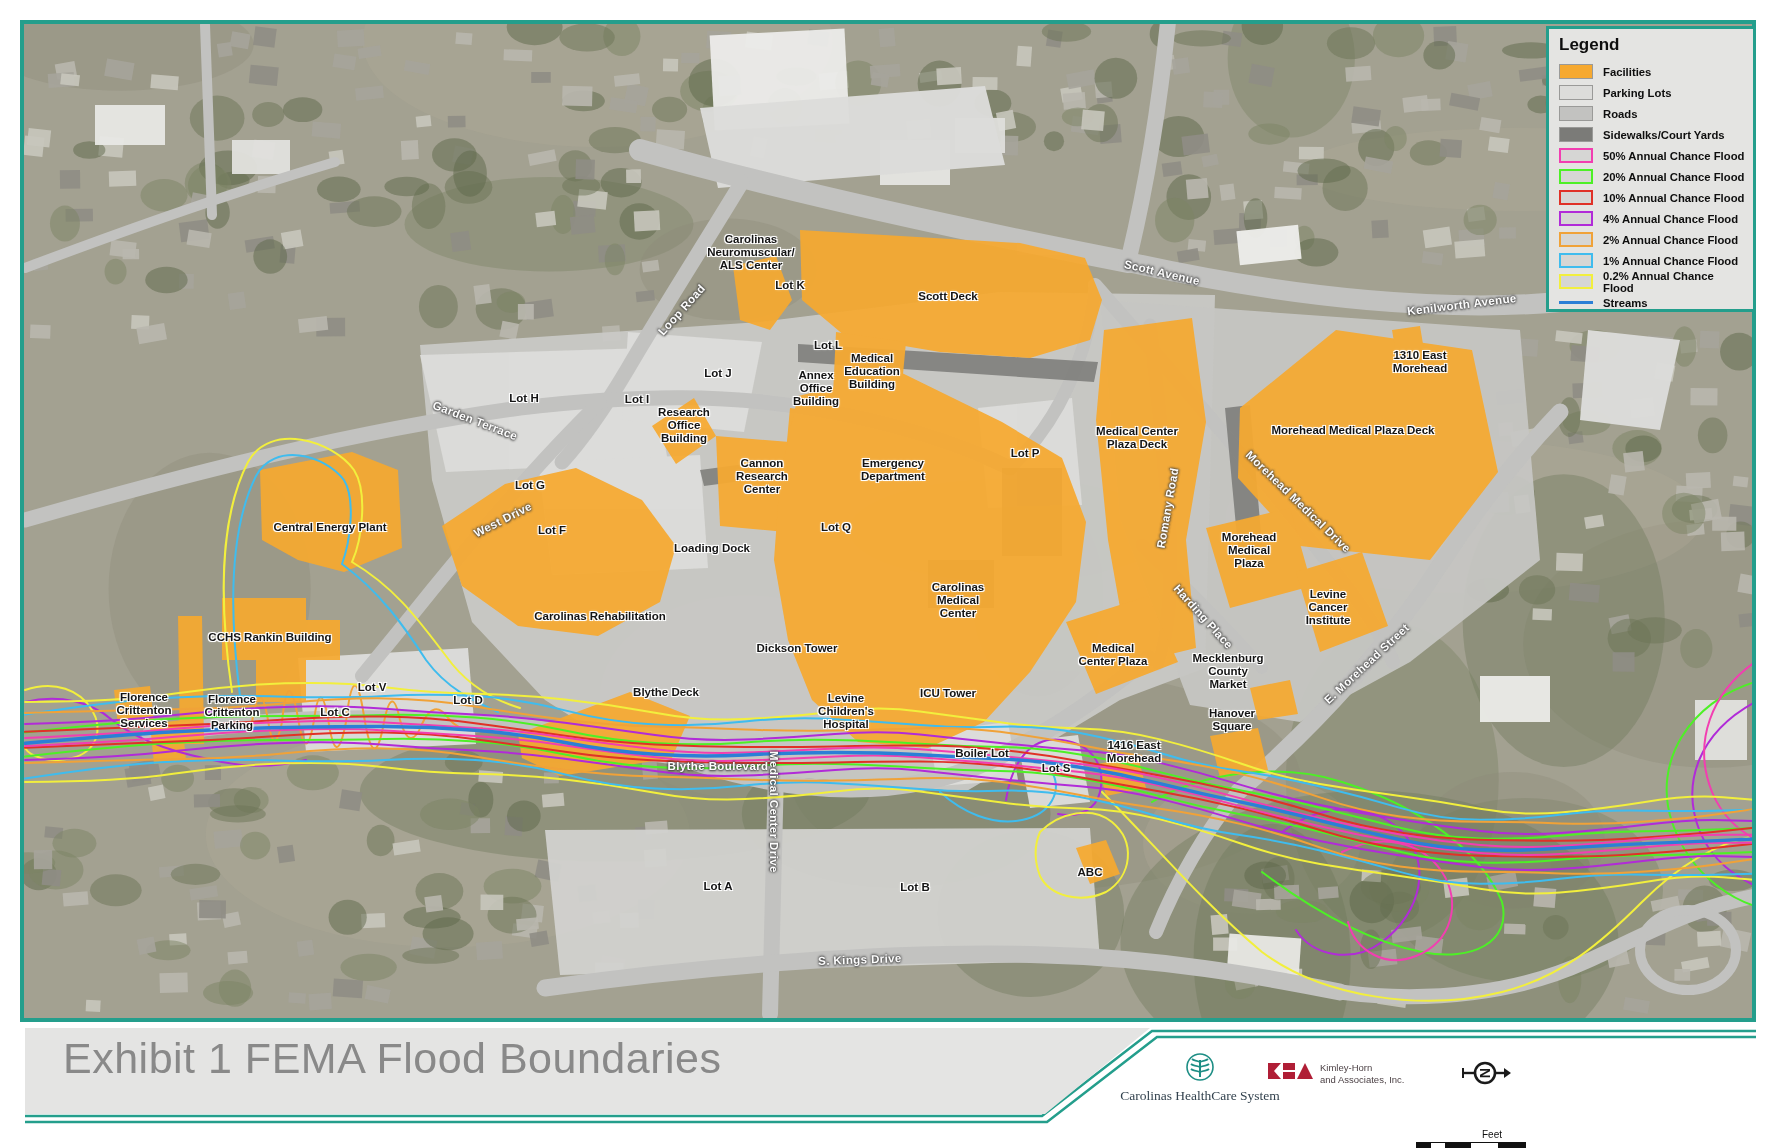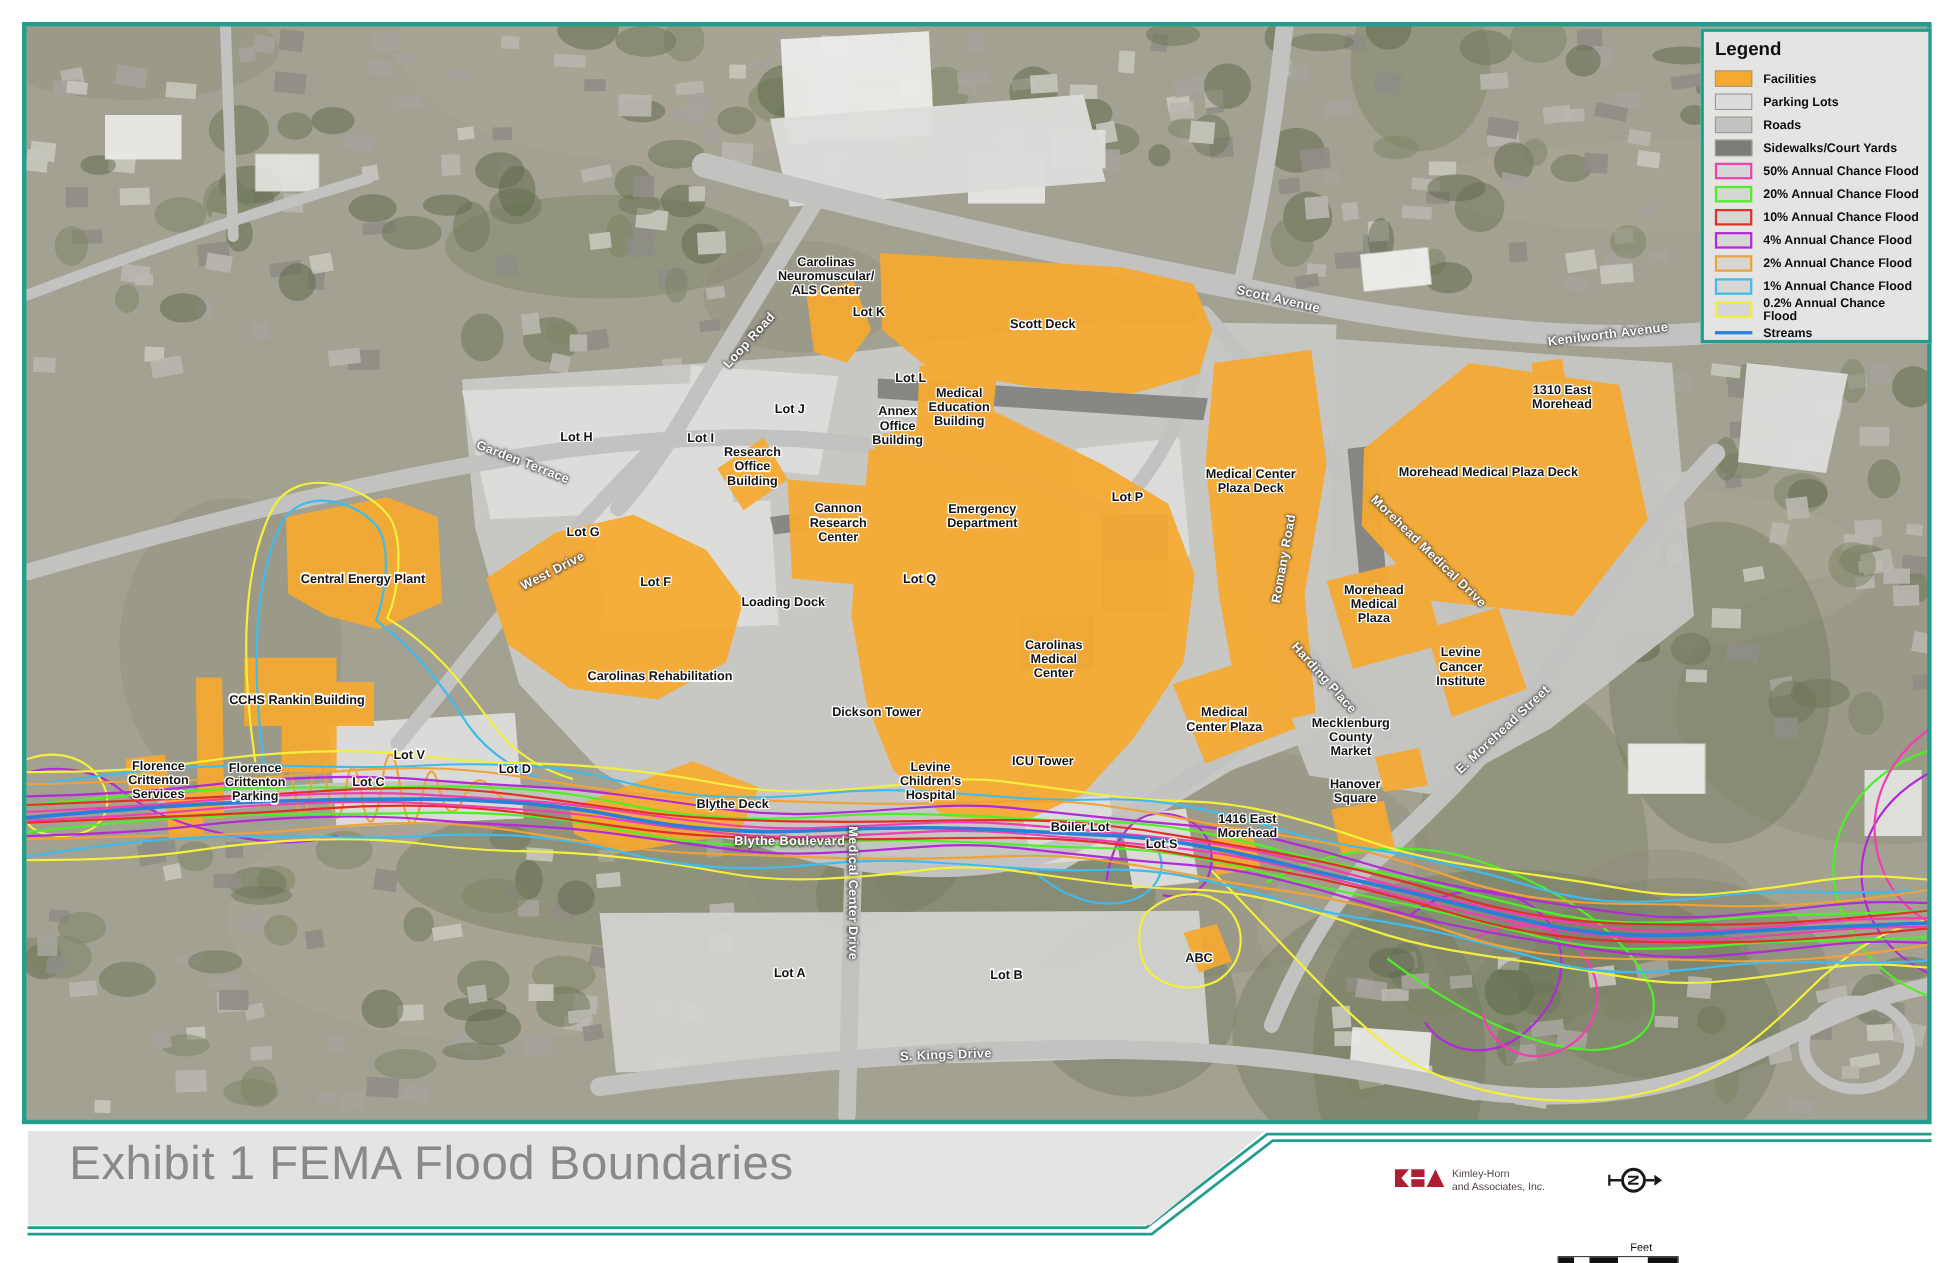--- a/index.html
+++ b/index.html
@@ -626,21 +626,21 @@
       <div class="map-label place" data-interactable="false" style="left: 816px; top: 388px; transform: translate(-50%, -50%) rotate(0deg);">Annex
 Office
 Building</div>
       <div class="map-label place" data-interactable="false" style="left: 718px; top: 373px; transform: translate(-50%, -50%) rotate(0deg);">Lot J</div>
       <div class="map-label place" data-interactable="false" style="left: 637px; top: 399px; transform: translate(-50%, -50%) rotate(0deg);">Lot I</div>
       <div class="map-label place" data-interactable="false" style="left: 684px; top: 425px; transform: translate(-50%, -50%) rotate(0deg);">Research
 Office
 Building</div>
       <div class="map-label place" data-interactable="false" style="left: 524px; top: 398px; transform: translate(-50%, -50%) rotate(0deg);">Lot H</div>
       <div class="map-label place" data-interactable="false" style="left: 530px; top: 485px; transform: translate(-50%, -50%) rotate(0deg);">Lot G</div>
-      <div class="map-label place" data-interactable="false" style="left: 596px; top: 530px; transform: translate(-50%, -50%) rotate(0deg);">Lot F</div>
+      <div class="map-label place" data-interactable="false" style="left: 552px; top: 530px; transform: translate(-50%, -50%) rotate(0deg);">Lot F</div>
       <div class="map-label place" data-interactable="false" style="left: 330px; top: 527px; transform: translate(-50%, -50%) rotate(0deg);">Central Energy Plant</div>
       <div class="map-label place" data-interactable="false" style="left: 762px; top: 476px; transform: translate(-50%, -50%) rotate(0deg);">Cannon
 Research
 Center</div>
       <div class="map-label place" data-interactable="false" style="left: 893px; top: 470px; transform: translate(-50%, -50%) rotate(0deg);">Emergency
 Department</div>
       <div class="map-label place" data-interactable="false" style="left: 836px; top: 527px; transform: translate(-50%, -50%) rotate(0deg);">Lot Q</div>
       <div class="map-label place" data-interactable="false" style="left: 712px; top: 548px; transform: translate(-50%, -50%) rotate(0deg);">Loading Dock</div>
       <div class="map-label place" data-interactable="false" style="left: 1137px; top: 438px; transform: translate(-50%, -50%) rotate(0deg);">Medical Center
 Plaza Deck</div>
@@ -665,21 +665,21 @@
 Market</div>
       <div class="map-label place" data-interactable="false" style="left: 144px; top: 710px; transform: translate(-50%, -50%) rotate(0deg);">Florence
 Crittenton
 Services</div>
       <div class="map-label place" data-interactable="false" style="left: 232px; top: 712px; transform: translate(-50%, -50%) rotate(0deg);">Florence
 Crittenton
 Parking</div>
       <div class="map-label place" data-interactable="false" style="left: 372px; top: 687px; transform: translate(-50%, -50%) rotate(0deg);">Lot V</div>
       <div class="map-label place" data-interactable="false" style="left: 335px; top: 712px; transform: translate(-50%, -50%) rotate(0deg);">Lot C</div>
       <div class="map-label place" data-interactable="false" style="left: 468px; top: 700px; transform: translate(-50%, -50%) rotate(0deg);">Lot D</div>
-      <div class="map-label place" data-interactable="false" style="left: 658px; top: 732px; transform: translate(-50%, -50%) rotate(0deg); padding-left: 16px;">Blythe Deck</div>
+      <div class="map-label place" data-interactable="false" style="left: 658px; top: 692px; transform: translate(-50%, -50%) rotate(0deg); padding-left: 16px;">Blythe Deck</div>
       <div class="map-label place" data-interactable="false" style="left: 846px; top: 711px; transform: translate(-50%, -50%) rotate(0deg);">Levine
 Children's
 Hospital</div>
       <div class="map-label place" data-interactable="false" style="left: 948px; top: 693px; transform: translate(-50%, -50%) rotate(0deg);">ICU Tower</div>
       <div class="map-label place" data-interactable="false" style="left: 1113px; top: 655px; transform: translate(-50%, -50%) rotate(0deg);">Medical
 Center Plaza</div>
       <div class="map-label place" data-interactable="false" style="left: 1134px; top: 752px; transform: translate(-50%, -50%) rotate(0deg);">1416 East
 Morehead</div>
       <div class="map-label place" data-interactable="false" style="left: 1232px; top: 720px; transform: translate(-50%, -50%) rotate(0deg);">Hanover
 Square</div>
@@ -753,20 +753,30 @@
           <span class="legend-swatch line" data-interactable="false" style="--sw: #2B7FD6;"></span>
           <span class="legend-label" data-interactable="false">Streams</span>
         </div>
       </div>
   </div>
 
   <div id="title-bar" data-interactable="false">
     <h1 data-interactable="false">Exhibit 1 FEMA Flood Boundaries</h1>
   </div>
 
+  <div id="chs-logo" data-interactable="false">
+    <svg width="30" height="30" viewBox="0 0 30 30" data-interactable="false">
+      <circle cx="15" cy="15" r="13" fill="none" stroke="#1E8E85" stroke-width="1.6"></circle>
+      <line x1="15" y1="25" x2="15" y2="8" stroke="#1E8E85" stroke-width="2"></line>
+      <path d="M15 10 C 11 8 9 9 7 7 M15 10 C 19 8 21 9 23 7" stroke="#1E8E85" stroke-width="1.8" fill="none"></path>
+      <path d="M15 15 C 10 13 8 14 6 12 M15 15 C 20 13 22 14 24 12" stroke="#1E8E85" stroke-width="1.8" fill="none"></path>
+      <path d="M15 20 C 10 18 8 19 6 17 M15 20 C 20 18 22 19 24 17" stroke="#1E8E85" stroke-width="1.8" fill="none"></path>
+    </svg>
+    <div class="chs-text" data-interactable="false">Carolinas HealthCare System</div>
+  </div>
 
   <div id="kh-logo" data-interactable="false">
     <svg width="46" height="18" viewBox="0 0 46 18" data-interactable="false">
       <path d="M0,1 H13 L6,9 L13,17 H0 Z" fill="#B01E36"></path>
       <rect x="15" y="1" width="12" height="7" fill="#B01E36"></rect>
       <rect x="15" y="10" width="12" height="7" fill="#B01E36"></rect>
       <path d="M29,17 L37,1 L45,17 Z" fill="#B01E36"></path>
     </svg>
     <div id="kh-text" data-interactable="false">
       <div data-interactable="false">Kimley-Horn</div>

